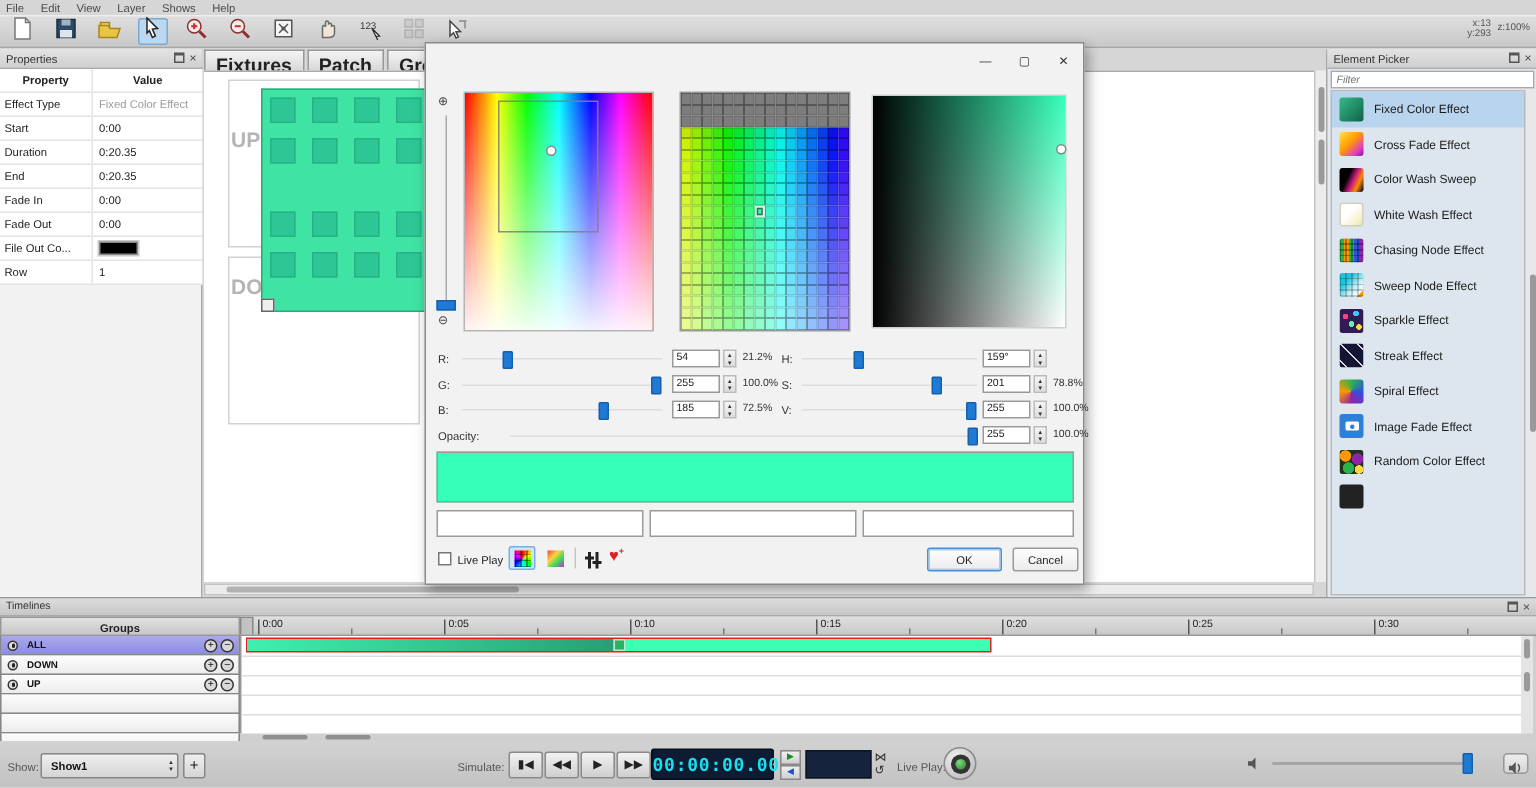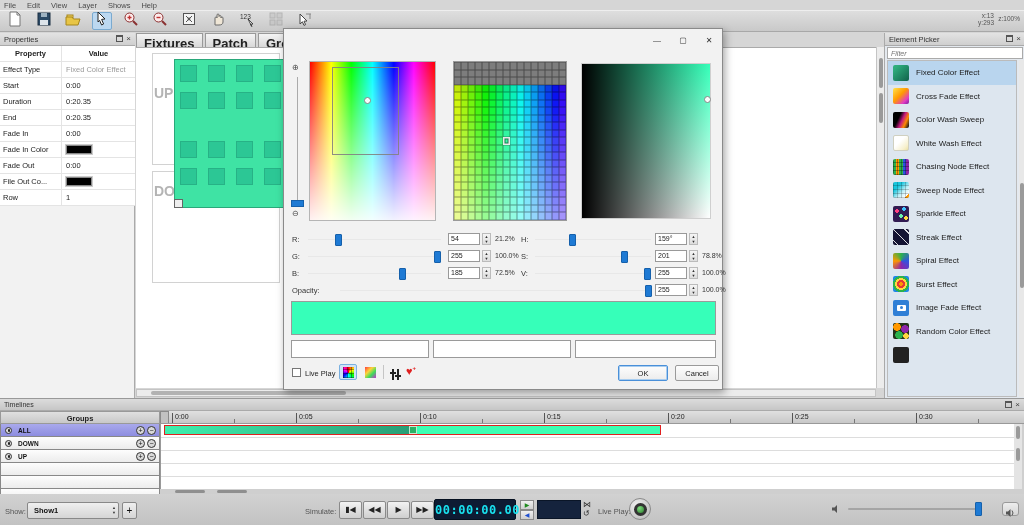--- a/index.html
+++ b/index.html
@@ -302,26 +302,20 @@
             <span class="">0:20.35</span>
           </div>
         </div>
         <div class="prow">
           <div class="pc1">Fade In</div>
           <div class="pc2">
             <span class="">0:00</span>
           </div>
         </div>
         <div class="prow">
-          <div class="pc1">Fade In Color</div>
-          <div class="pc2">
-            <span class="swatch" style="background:#000000;position:relative;"></span>
-          </div>
-        </div>
-        <div class="prow">
           <div class="pc1">Fade Out</div>
           <div class="pc2">
             <span class="">0:00</span>
           </div>
         </div>
         <div class="prow">
           <div class="pc1">File Out Co...</div>
           <div class="pc2">
             <span class="swatch" style="background:#000000;position:relative;"></span>
           </div>
@@ -415,24 +409,20 @@
           <span class="eff-icon eff-sparkle"></span>
           <span class="eff-label">Sparkle Effect</span>
         </div>
         <div class="eff-item">
           <span class="eff-icon eff-streak"></span>
           <span class="eff-label">Streak Effect</span>
         </div>
         <div class="eff-item">
           <span class="eff-icon eff-spiral"></span>
           <span class="eff-label">Spiral Effect</span>
-        </div>
-        <div class="eff-item">
-          <span class="eff-icon eff-burst"></span>
-          <span class="eff-label">Burst Effect</span>
         </div>
         <div class="eff-item">
           <span class="eff-icon eff-image-fade">
             <span class="cam"></span>
           </span>
           <span class="eff-label">Image Fade Effect</span>
         </div>
         <div class="eff-item">
           <span class="eff-icon eff-random-color"></span>
           <span class="eff-label">Random Color Effect</span>

